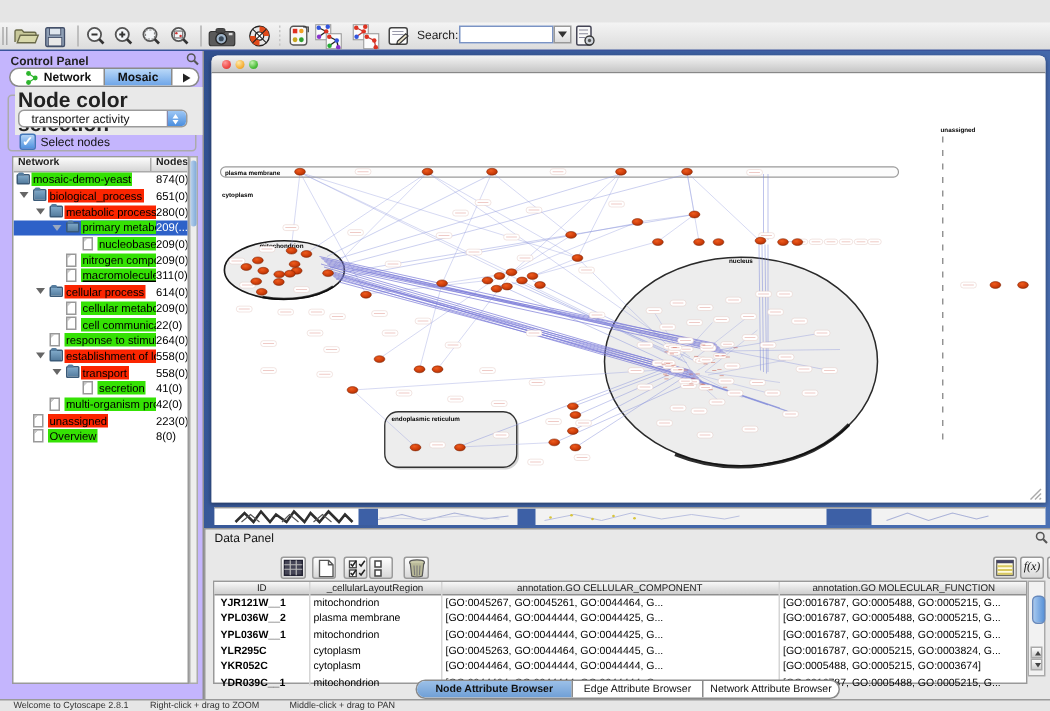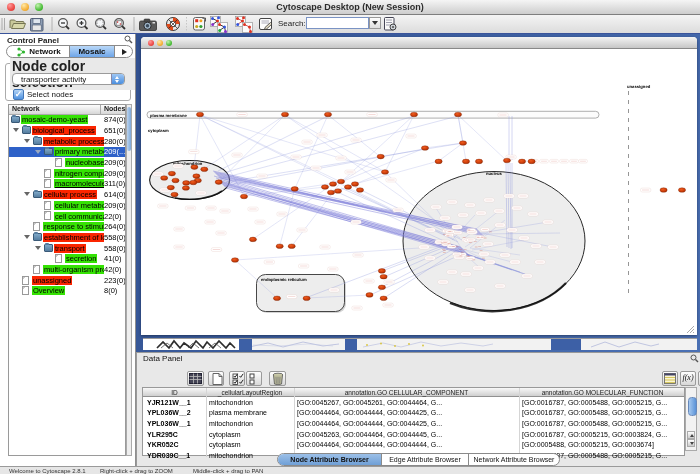--- a/index.html
+++ b/index.html
@@ -3,21 +3,21 @@
 <meta charset="utf-8">
 <style>
 html,body{margin:0;padding:0;}
 body{width:700px;height:474px;overflow:hidden;font-family:"Liberation Sans",sans-serif;background:#e5e5e5;}
 #app{position:relative;width:700px;height:474px;overflow:hidden;}
 .abs{position:absolute;}
 #titlebar{left:0;top:0;width:700px;height:14px;background:linear-gradient(#f5f5f5,#cdcdcd);border-bottom:1px solid #7e7e7e;}
 #titlebar .tl{position:absolute;top:3px;width:8px;height:8px;border-radius:50%;}
 #title-text{position:absolute;top:2px;left:0;width:700px;text-align:center;font-size:9px;font-weight:bold;color:#2c2c2c;}
 #toolbar{left:0;top:15px;width:700px;height:18px;background:linear-gradient(#f4f4f4,#dcdcdc);}
-#cpanel{left:0;top:34px;width:136px;height:432px;background:#ffffff;border-right:1px solid #8f8f8f;box-sizing:border-box;}
+#cpanel{left:0;top:34px;width:136px;height:432px;background:#c4b5fd;border-right:1px solid #8f8f8f;box-sizing:border-box;}
 #cp-title{position:absolute;left:7px;top:2px;font-size:8px;font-weight:bold;color:#222;}
 .tabpill{position:absolute;left:6px;top:11px;width:127px;height:13px;border:1px solid #8a8a8a;border-radius:7px;background:#fff;box-sizing:border-box;overflow:hidden;}
 .tabseg{position:absolute;top:0;height:100%;font-size:8px;font-weight:bold;color:#111;text-align:center;line-height:12px;box-sizing:border-box;}
 #groupbox{position:absolute;left:5px;top:29px;width:126px;height:38px;border:1px solid #ababab;border-radius:3px;box-sizing:border-box;}
 #gb-label{position:absolute;left:10px;top:24px;font-size:14px;font-weight:bold;color:#222;background:#e9e9e9;padding:0 2px;}
 #combo{position:absolute;left:12px;top:39px;width:113px;height:12px;background:#fff;border:1px solid #9b9b9b;border-radius:4px;box-sizing:border-box;}
 #combo .ct{position:absolute;left:8px;top:1px;font-size:8px;color:#111;}
 #combo .step{position:absolute;right:0;top:0;width:12px;height:10px;background:linear-gradient(#9ec7f5,#4a8ede);border-left:1px solid #88a;border-radius:0 3px 3px 0;}
 #checkbox{position:absolute;left:13px;top:55px;width:9px;height:9px;background:linear-gradient(#b4d4f6,#4f92e0);border:1px solid #4377b8;border-radius:2px;color:#fff;font-size:9px;line-height:9px;text-align:center;font-weight:bold;}
 #cb-label{position:absolute;left:27px;top:56px;font-size:8px;color:#111;}
@@ -54,26 +54,20 @@
 #dscroll{position:absolute;left:548px;top:34px;width:12px;height:64px;background:#f2f2f2;border:1px solid #aaa;box-sizing:border-box;}
 #dthumbv{position:absolute;left:1.5px;top:9px;width:7px;height:17px;background:linear-gradient(90deg,#a5c8ef,#5b93d8);border-radius:3.5px;border:1px solid #6688bb;}
 #seg{position:absolute;left:277px;top:453px;width:283px;height:13px;border:1px solid #8a8a8a;border-radius:7px;background:#fff;overflow:hidden;box-sizing:border-box;}
 .segb{position:absolute;top:0;height:100%;font-size:7px;color:#111;text-align:center;line-height:11px;box-sizing:border-box;}
 #statusbar{left:0;top:466px;width:700px;height:8px;background:#e6e6e6;border-top:1px solid #9a9a9a;}
 #statusbar div{position:absolute;top:1px;font-size:6px;color:#333;}
 </style>
 </head>
 <body>
 <div id="app">
-  <div class="abs" id="titlebar">
-    <div class="tl" style="left:7px;background:radial-gradient(circle at 35% 30%,#ff9a9a,#ee4b47 60%,#c33);"></div>
-    <div class="tl" style="left:21px;background:radial-gradient(circle at 35% 30%,#ffe9a8,#f6b23c 60%,#d6921c);"></div>
-    <div class="tl" style="left:35px;background:radial-gradient(circle at 35% 30%,#c4f2b0,#4ebf3c 60%,#2f9d22);"></div>
-    <div id="title-text">Cytoscape Desktop (New Session)</div>
-  </div>
   <div class="abs" id="toolbar">
     <svg width="700" height="18" style="position:absolute;left:0;top:0;">
 <g stroke="#aaa" stroke-width="1">
           <line x1="2" y1="3" x2="2" y2="15"></line>
           <line x1="4.5" y1="3" x2="4.5" y2="15"></line>
         </g>
 <g transform="translate(9,3)">
 <path d="M1 10 L1 3 Q1 2 2 2 L5.5 2 L7 3.5 L14 3.5 Q15 3.5 15 4.5 L15 6" fill="#c8c89a" stroke="#6b6b4a" stroke-width="0.9"></path>
 <path d="M2.5 10.5 L4.5 5.5 L16.5 5.5 L14.5 10.5 Z" fill="#d8d8aa" stroke="#6b6b4a" stroke-width="0.9"></path>
         </g>

